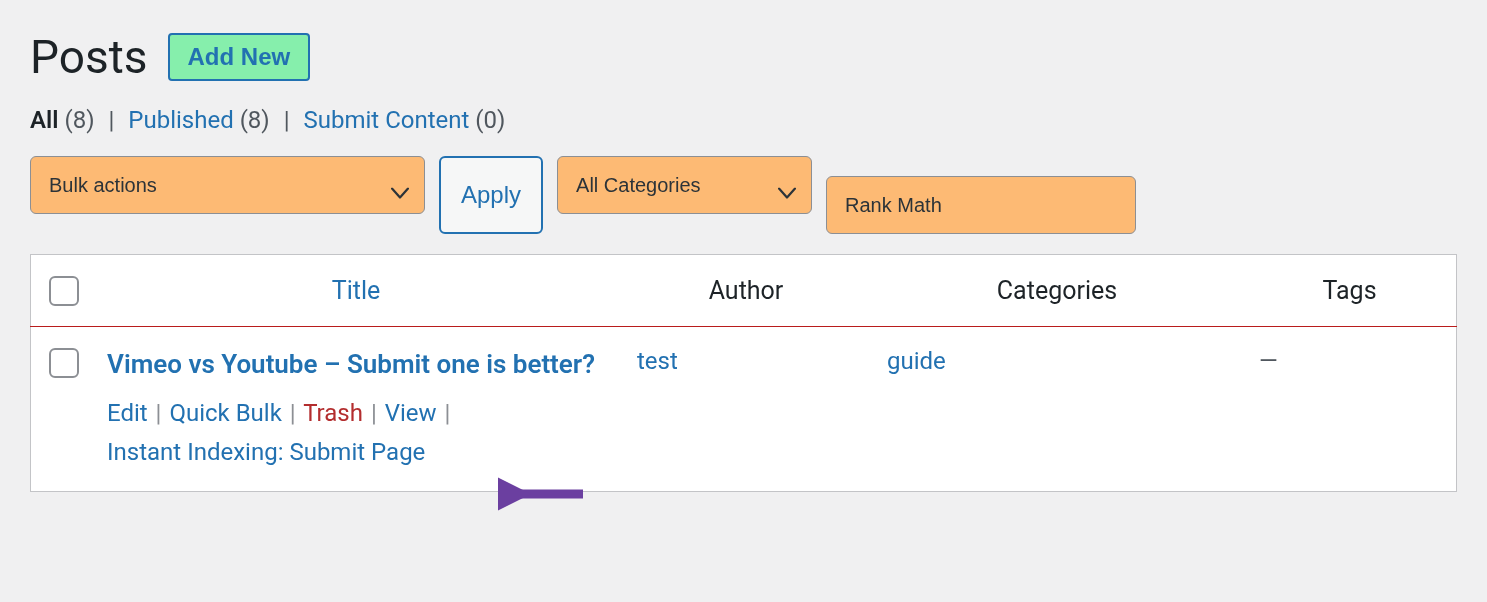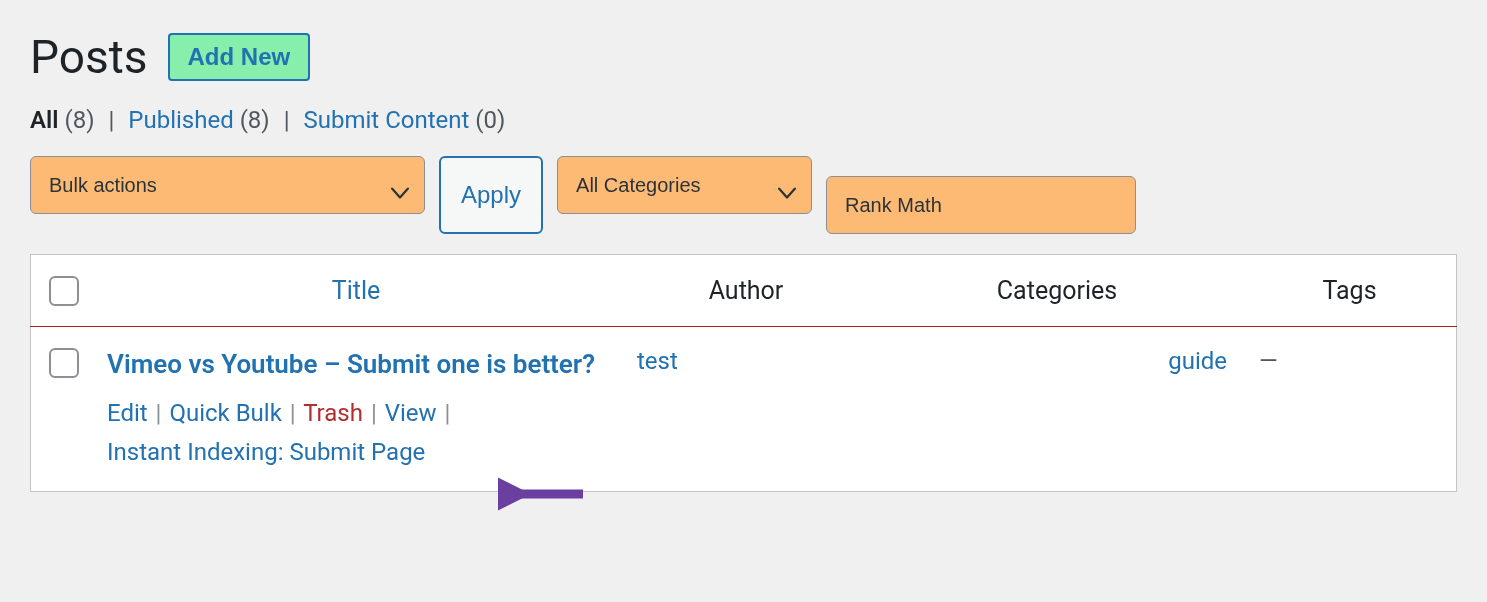--- a/index.html
+++ b/index.html
@@ -122,21 +122,21 @@
       padding: 20px 16px;
       font-size: 24px;
     }
     .check-column {
       width: 60px;
       text-align: center;
       padding: 20px 12px 20px 18px !important;
     }
     .col-title { width: 530px; }
     .col-author { width: 250px; }
-    .col-categories { width: 372px; text-align: right; }
+    .col-categories { width: 372px; }
     .col-tags { width: auto; }
     .checkbox {
       width: 30px;
       height: 30px;
       border: 2px solid #8c8f94;
       border-radius: 6px;
       display: inline-block;
       cursor: pointer;
       background: #fff;
       vertical-align: middle;

